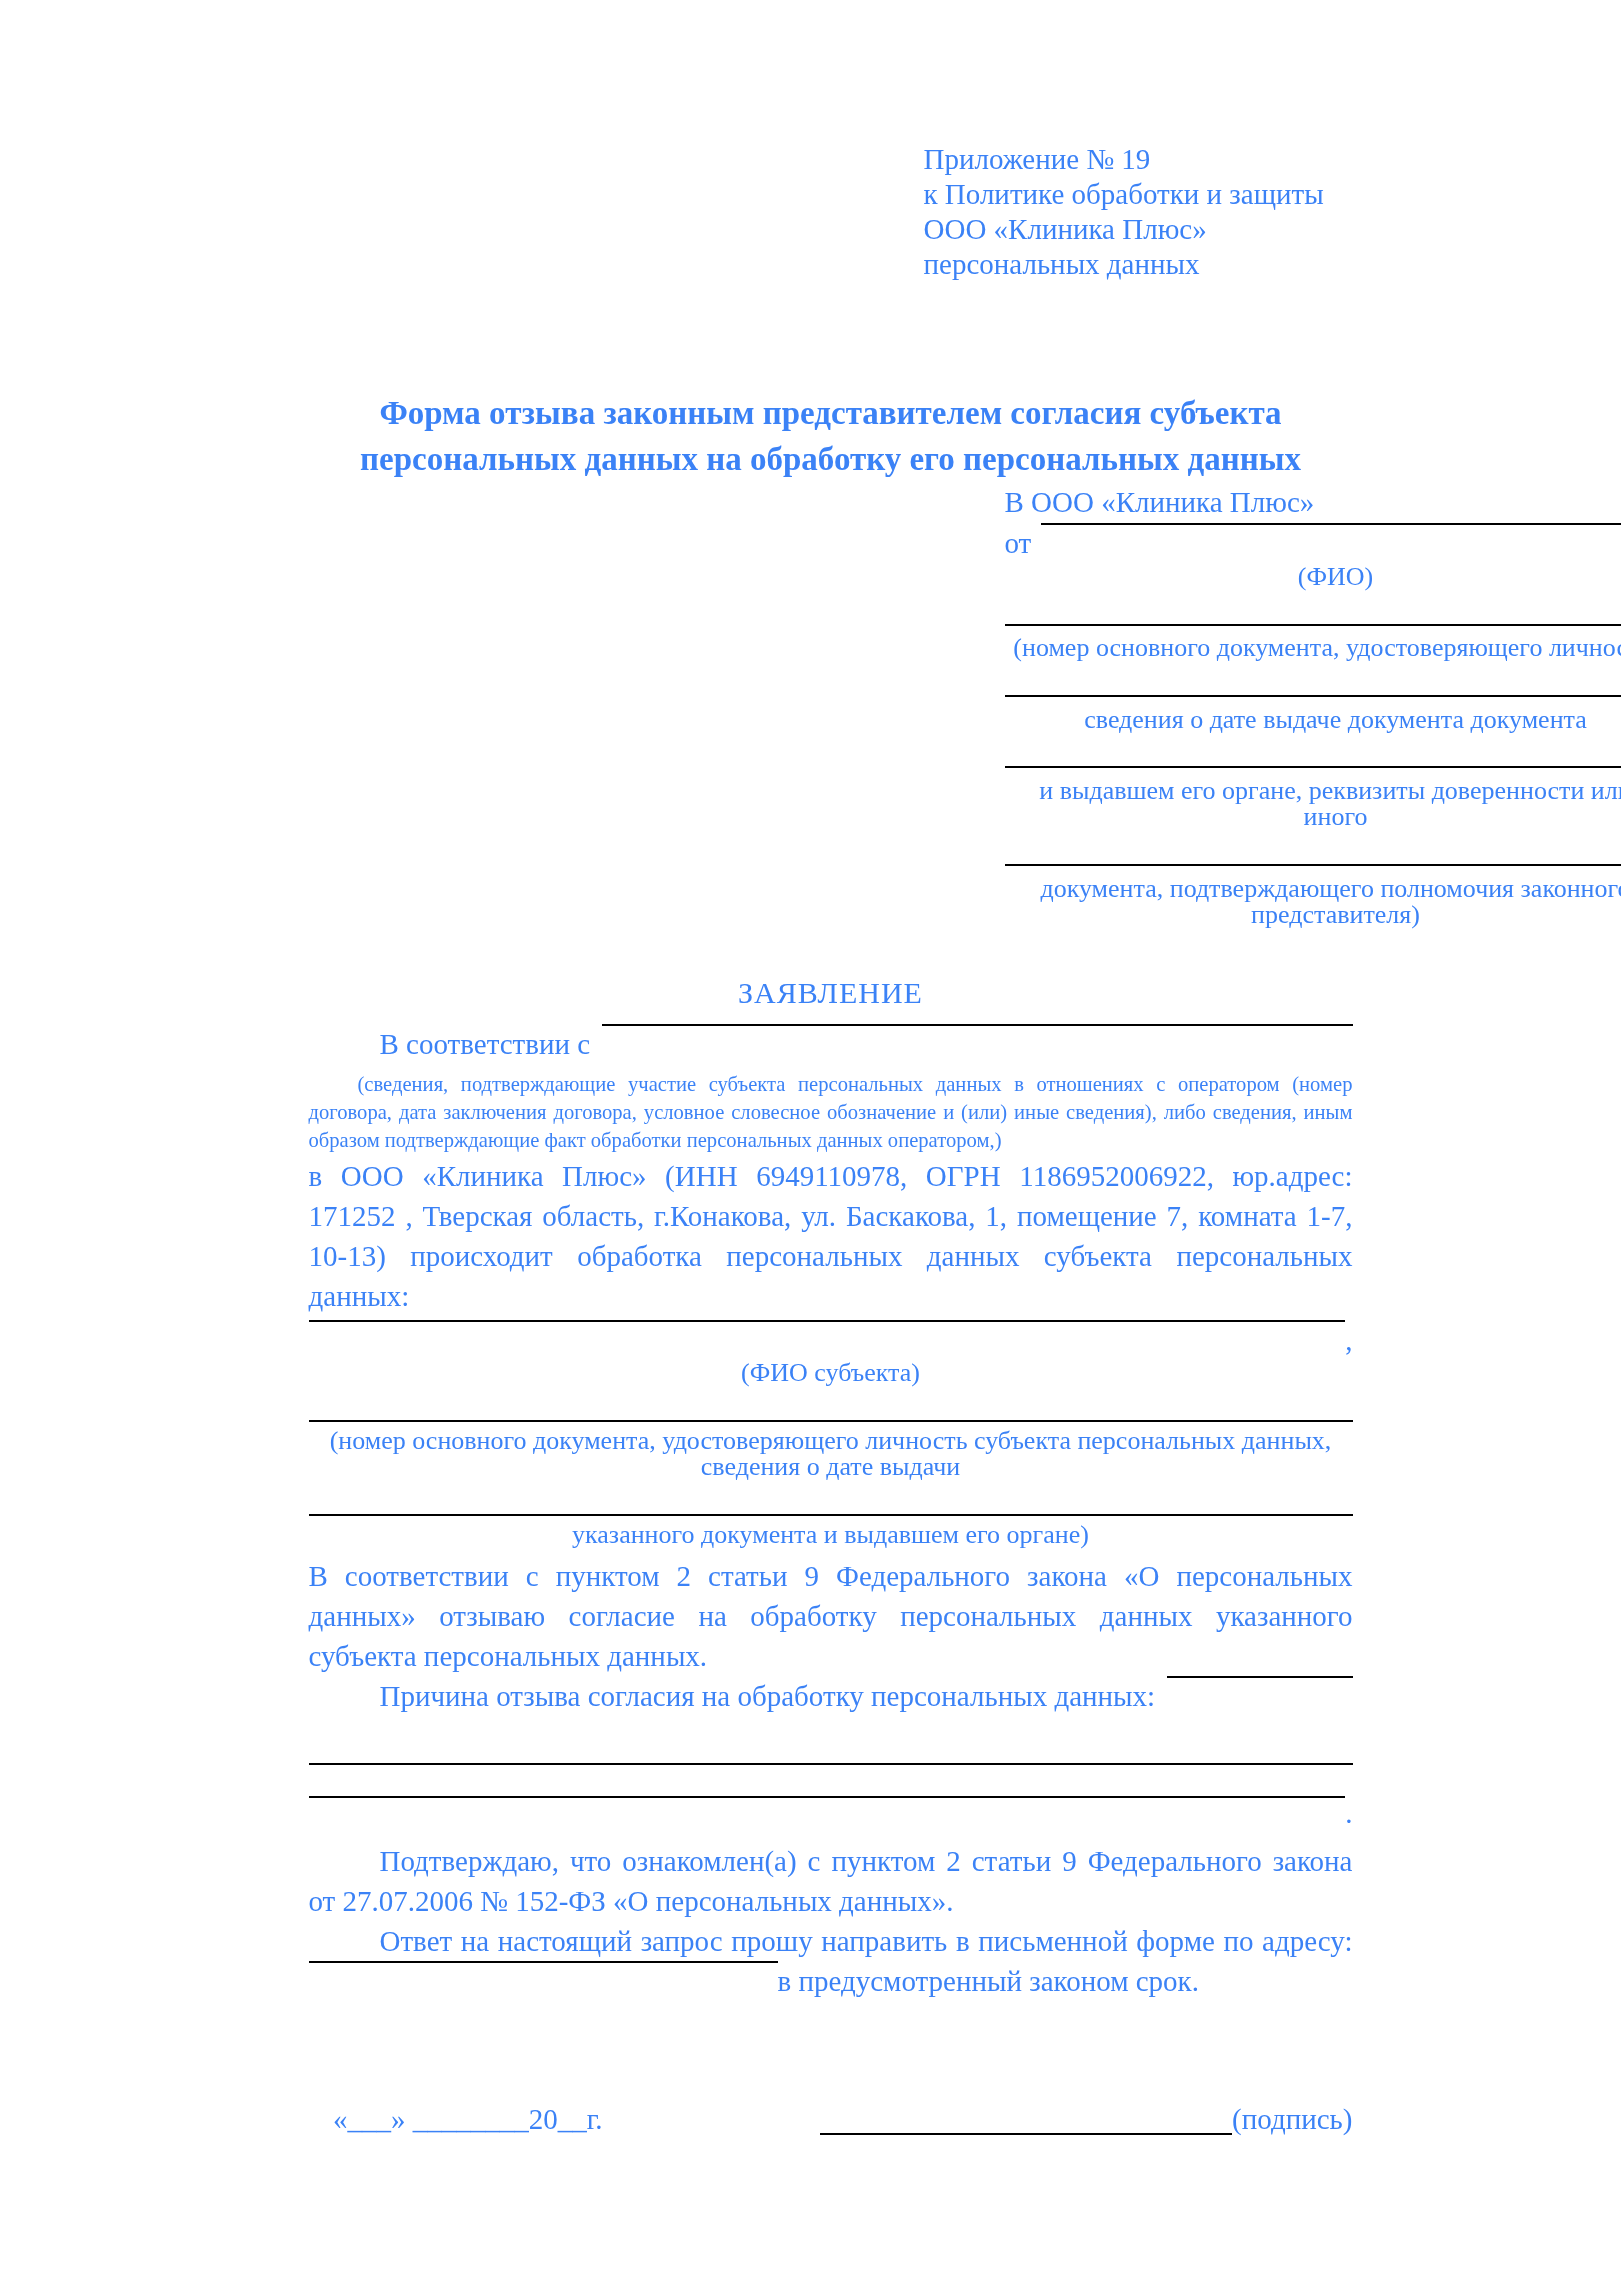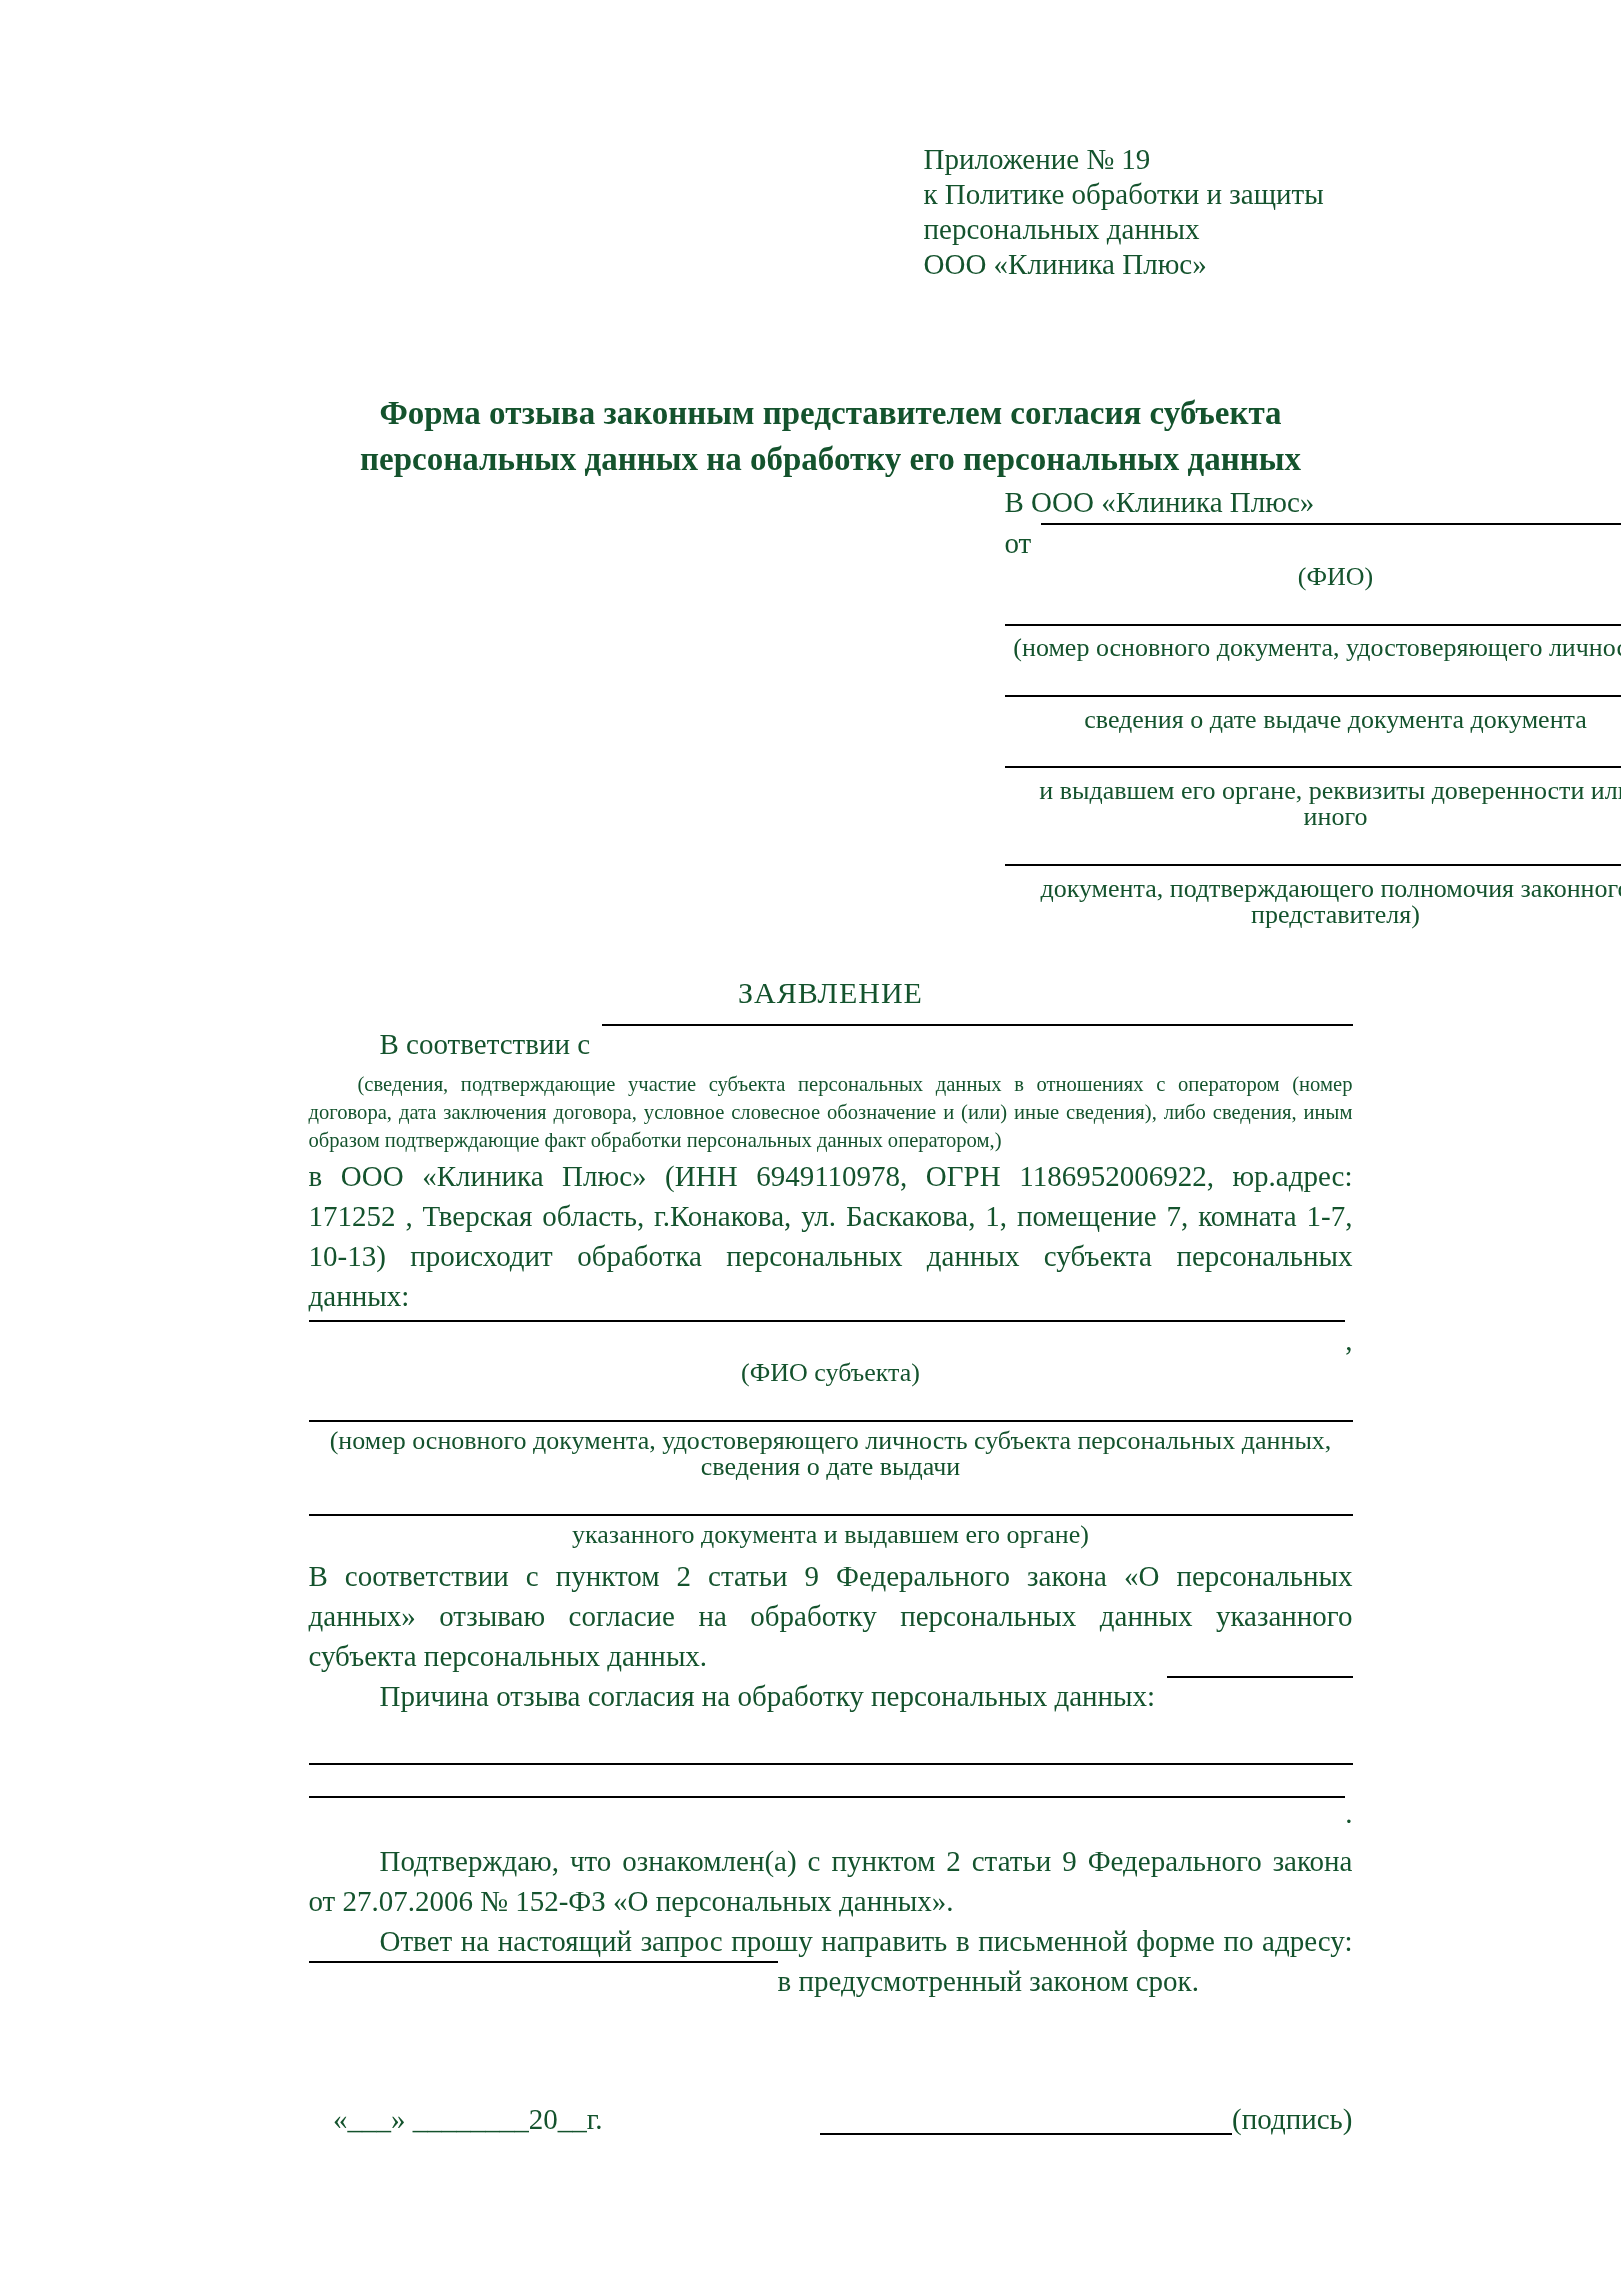--- a/index.html
+++ b/index.html
@@ -1,21 +1,21 @@
 <!DOCTYPE html>
 <html><head>
 <meta charset="utf-8">
 <style>
   html,body { margin:0; padding:0; background:#ffffff; }
   .page {
     position:relative;
     width:1308px; height:2293px;
     margin:0 auto;
     background:#ffffff;
-    color:#14532d;
+    color:#3b82f6;
     font-family:"Liberation Serif", serif;
     box-sizing:border-box;
     padding:142px 112px 0 152px;
   }
   .appendix {
     width:429px;
     margin-left:auto;
     font-size:29px;
     line-height:35px;
   }
@@ -96,22 +96,22 @@
   .sign-fill { width:412px; }
 </style>
 </head>
 <body>
 
 <div class="page">
 
   <div class="appendix">
     <div>Приложение № 19</div>
     <div>к Политике обработки и защиты</div>
+    <div>ООО «Клиника Плюс»</div>
     <div>персональных данных</div>
-    <div>ООО «Клиника Плюс»</div>
   </div>
 
   <div class="doc-title">Форма отзыва законным представителем согласия субъекта персональных данных на обработку его персональных данных</div>
 
   <div class="addressee">
     <div>В ООО «Клиника Плюс»</div>
     <div class="row">
       <span>от</span>
       <span class="fill" style="margin-left:9.8px;"></span>
     </div>

